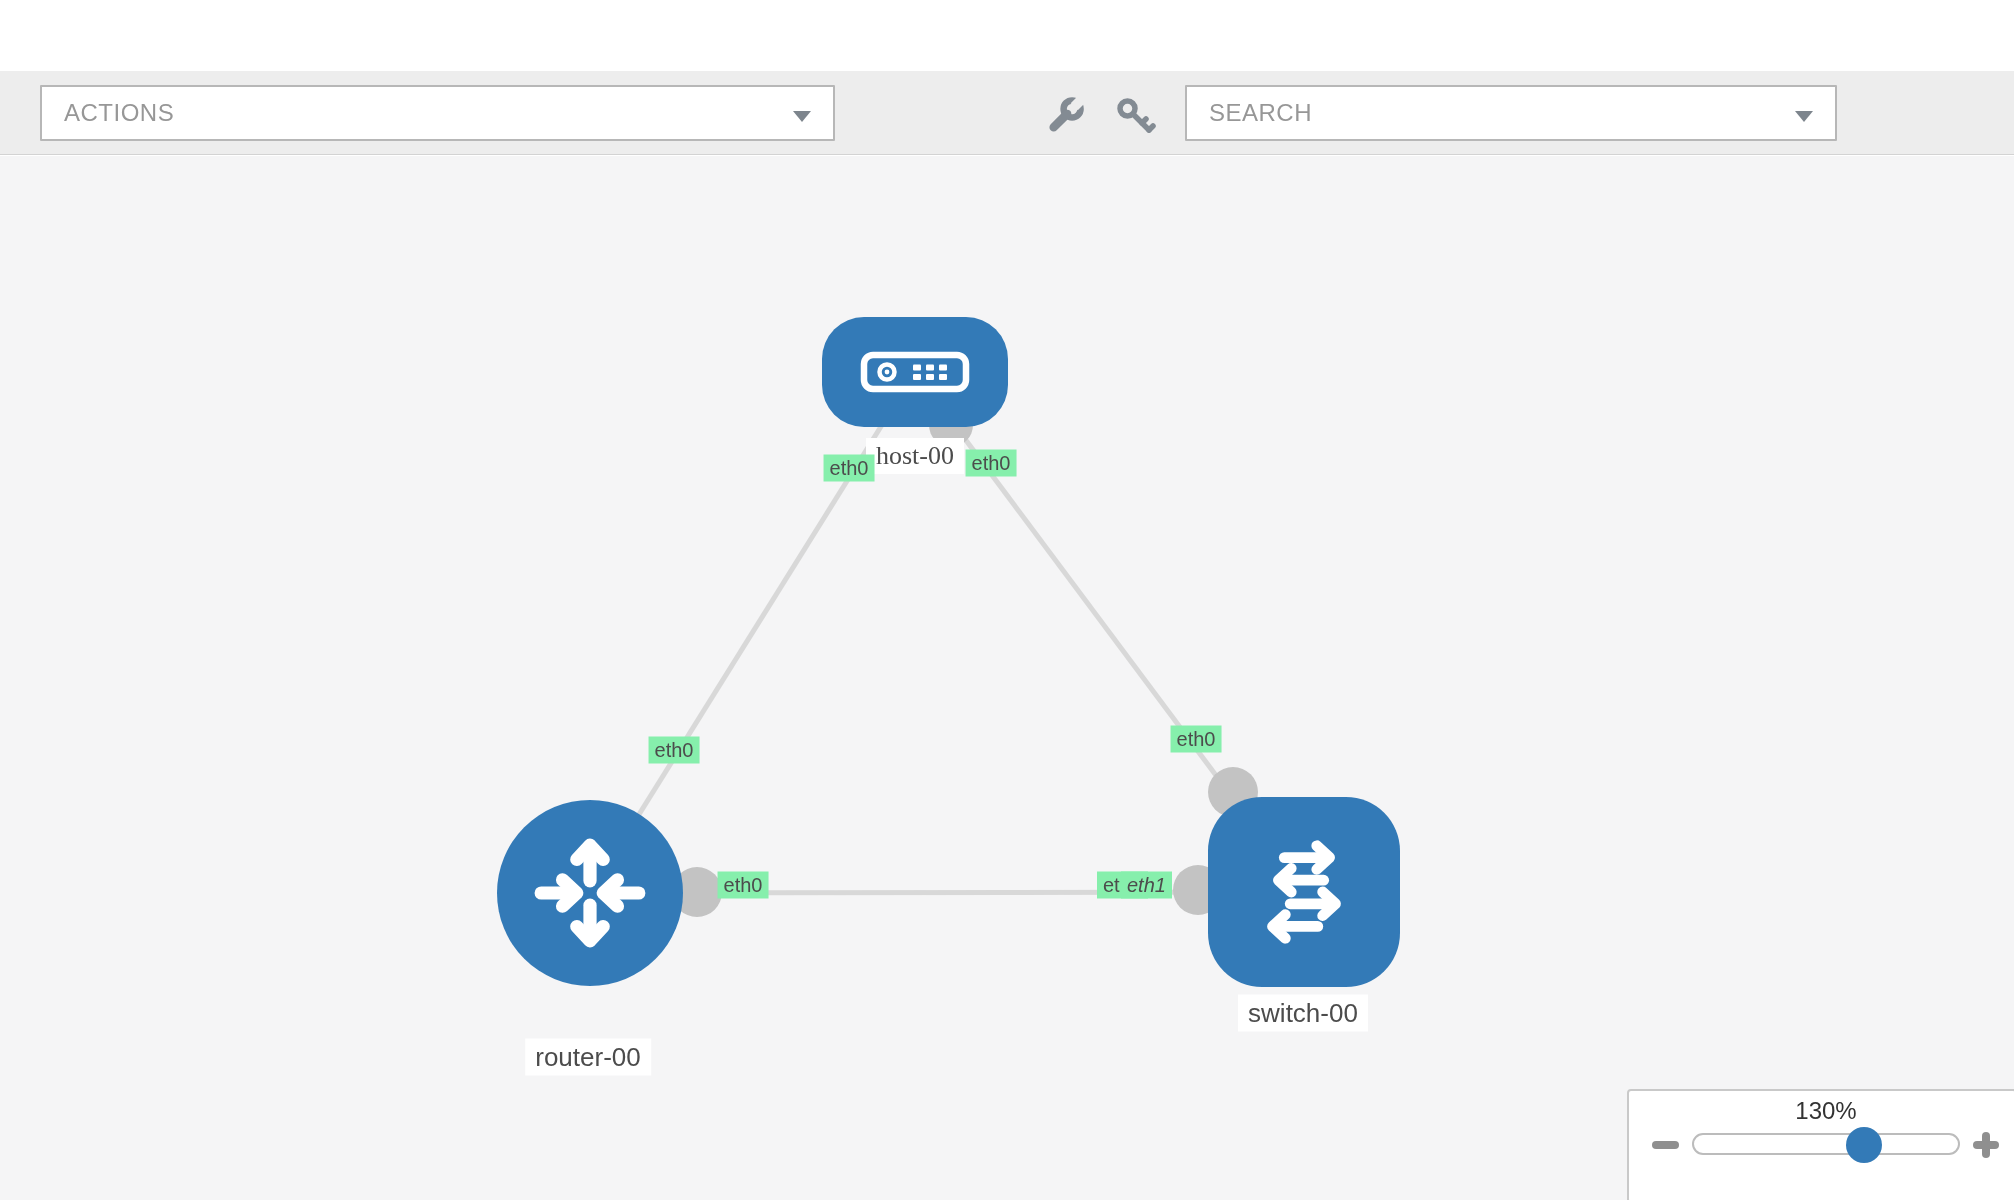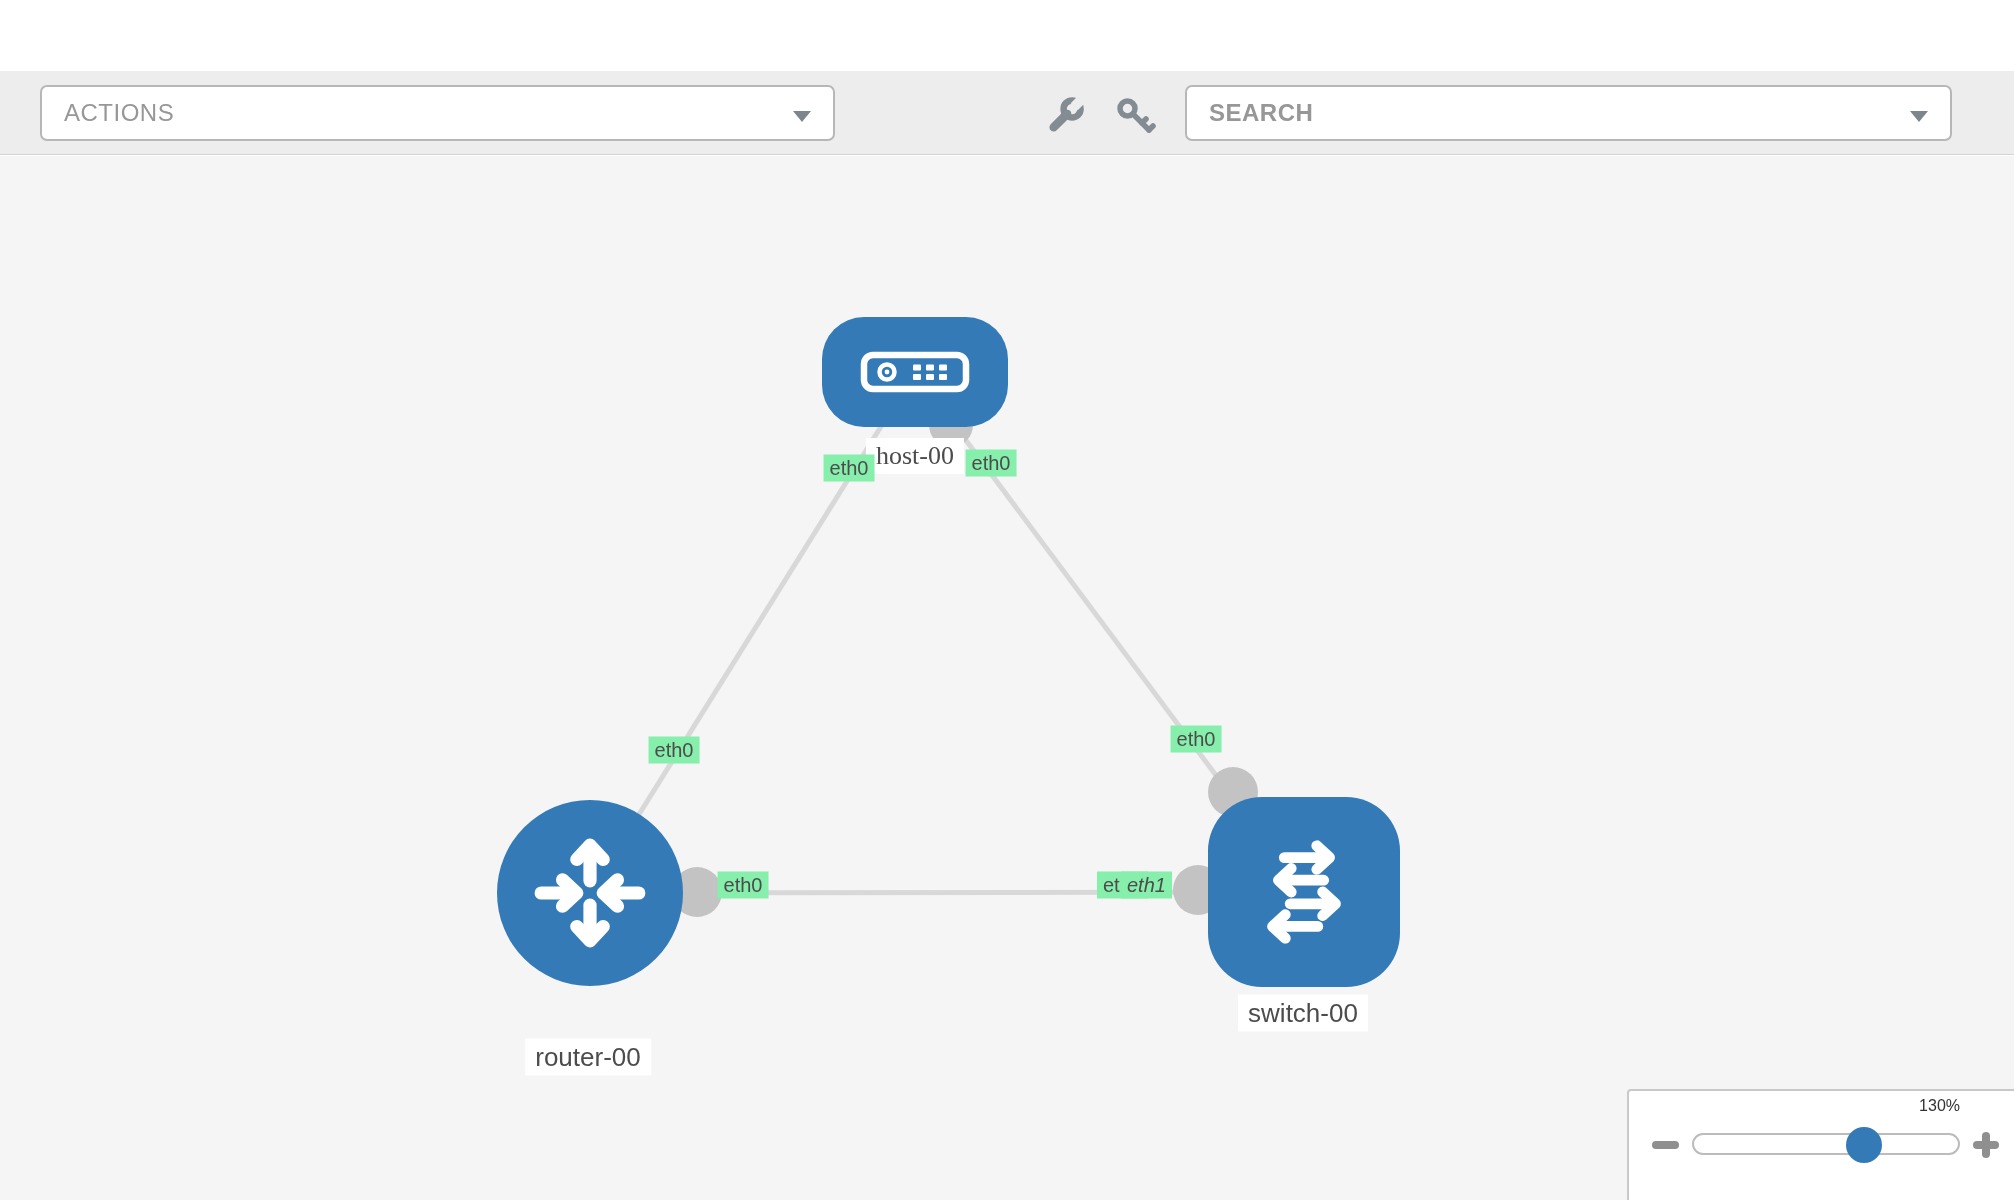--- a/index.html
+++ b/index.html
@@ -13,28 +13,28 @@
   .page-title { position:absolute; left:40px; top:0; height:69px; line-height:69px;
                 font-size:27px; font-weight:bold; color:#4e4e4e; }
   .close-btn { position:absolute; left:1941px; top:16px; width:34px; height:34px;
                border-radius:50%; background:#c9c9c9; cursor:pointer;
                display:flex; align-items:center; justify-content:center; }
 
   
   .toolbar { position:absolute; left:0; top:71px; width:2014px; height:84px;
              background:#ededed; border-bottom:1px solid #d3d3d3; }
   .select-box { position:absolute; top:14px; height:56px; background:#fff;
-                border:2px solid #b7b7b7; border-radius:7px;
+                border:2px solid #b7b7b7; border-radius:1px;
                 display:flex; align-items:center; padding:0 22px; cursor:pointer; }
   .select-box .ph { font-size:24px; color:#979797; letter-spacing:0.5px; }
   .caret { position:absolute; right:22px; top:24px; width:0; height:0;
            border-left:9px solid transparent; border-right:9px solid transparent;
            border-top:11px solid #7d858d; }
   .actions-box { left:40px; width:795px; }
-  .search-box  { left:1185px; width:767px;font-weight:bold; }
+  .search-box  { left:1185px; width:652px; }
   .tool-icon-btn { position:absolute; top:22px; width:46px; height:46px;
                    display:flex; align-items:center; justify-content:center; cursor:pointer; }
   .wrench-btn { left:1042px; }
   .key-btn    { left:1112px; }
 
   
   .canvas { position:absolute; left:0; top:156px; width:2014px; height:1044px;
             background:#f5f5f6; }
   .links-layer { position:absolute; left:0; top:0; }
 
@@ -48,22 +48,22 @@
                 background:#fff; color:#4c4c4c; font-size:26px;
                 padding:3px 10px; white-space:nowrap; }
   .if-label { position:absolute; transform:translate(-50%,-50%);
               background:#86efac; color:#4c4c4c; font-size:20px;
               padding:2px 6px; white-space:nowrap; }
   .if-label.anchored { transform:translate(0,-50%); }
 
   
   .zoom-panel { position:absolute; left:1627px; top:933px; width:390px; height:114px;
                 background:#fff; border:2px solid #c9c9c9; border-radius:4px; }
-  .zoom-level { position:absolute; left:63px; top:6px; width:268px; text-align:right;
-                font-size:16px; color:#333; }
+  .zoom-level { position:absolute; left:63px; top:6px; width:268px; text-align:center;
+                font-size:24px; color:#333; }
   .zoom-minus { position:absolute; left:23px; top:50px; width:27px; height:8px;
                 border-radius:4px; background:#8f8f8f; cursor:pointer; }
   .zoom-plus  { position:absolute; left:344px; top:41px; width:26px; height:26px; cursor:pointer; }
   .zoom-plus .vb { position:absolute; left:9px;  top:0;   width:8px;  height:26px;
                    border-radius:4px; background:#8f8f8f; }
   .zoom-plus .hb { position:absolute; left:0;   top:9px;  width:26px; height:8px;
                    border-radius:4px; background:#8f8f8f; }
   .zoom-track { position:absolute; left:63px; top:42px; width:268px; height:22px;
                 background:#fff; border:2px solid #bcbcbc; border-radius:12px; cursor:pointer; }
   .zoom-handle { position:absolute; left:217px; top:36px; width:36px; height:36px;

